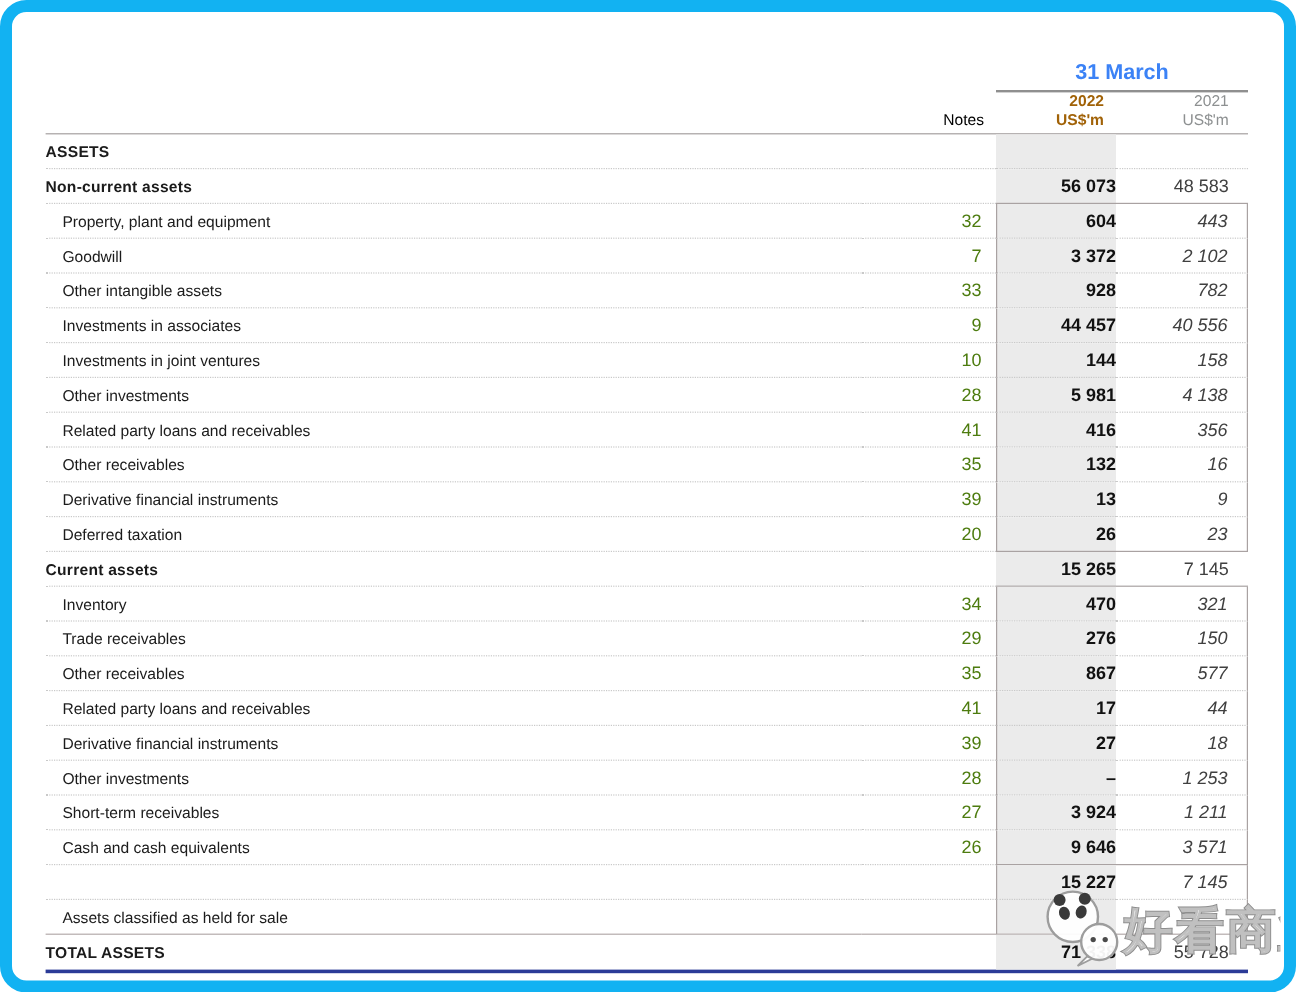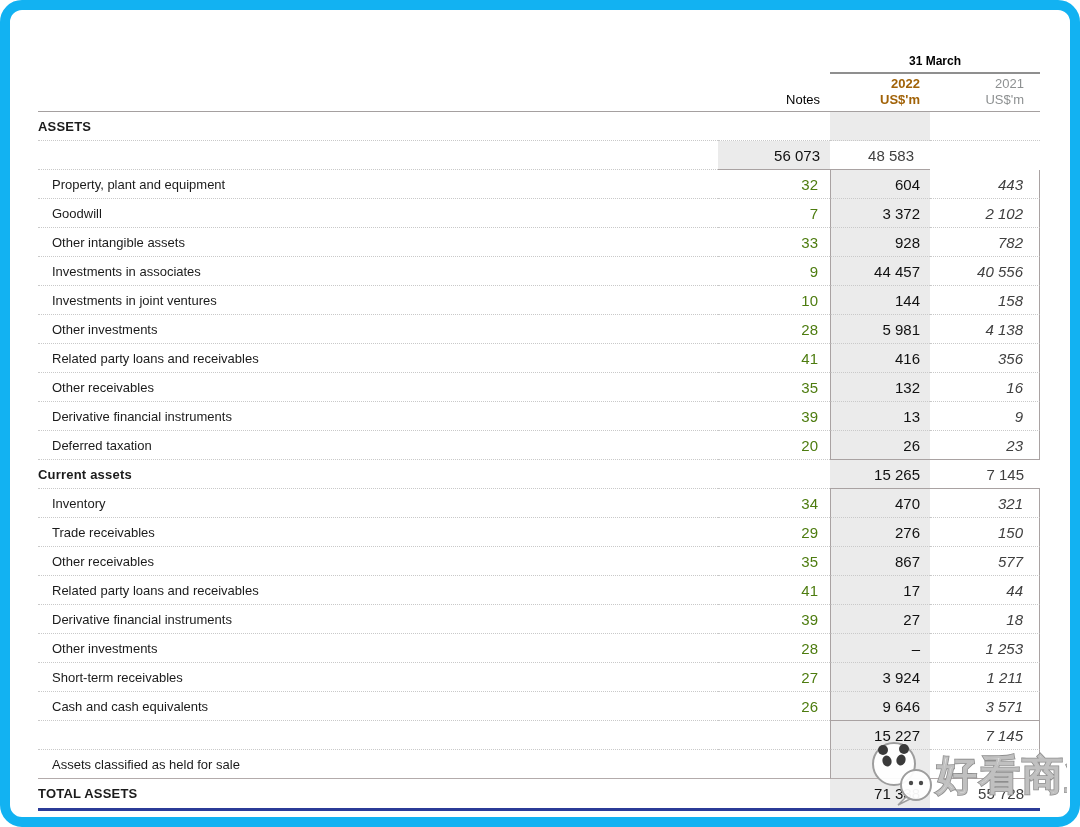--- a/index.html
+++ b/index.html
@@ -14,39 +14,39 @@
   }
   .sheet{position:absolute;left:38px;top:50px;width:1002px;z-index:1;}
 
   
   .grid{display:grid;grid-template-columns:1fr 112px 100px 110px;}
 
   
   .hdr-period{height:24px;}
   .hdr-period .span-years{
     grid-column:3 / 5;display:flex;align-items:flex-end;justify-content:center;
-    font-weight:bold;font-size:12px;color:#000000;padding-bottom:4px;
+    font-weight:bold;font-size:18px;color:#3b82f6;padding-bottom:4px;
     border-bottom:2px solid #8f8f8f;
   }
   .hdr-years{height:37px;border-bottom:1.5px solid #a5a0a0;}
   .hdr-years .cell{display:flex;flex-direction:column;justify-content:flex-end;
     text-align:right;font-size:13px;line-height:16px;padding-bottom:3px;}
   .hdr-notes{color:#000000;font-size:12.5px;padding-right:10px;}
   .hdr-2022{font-weight:bold;color:#a16207;padding-right:10px;}
   .hdr-2021{color:#8d9091;padding-right:16px;}
 
   
   .row{height:29px;}
   .row > div{display:flex;align-items:center;box-sizing:border-box;height:100%;
     border-bottom:1px dotted #c9c9c9;}
   .c-label{font-size:13px;color:#1b1b1b;}
   .c-label.indent{padding-left:14px;}
   .c-label.bold{font-weight:bold;letter-spacing:.2px;}
   .c-note{justify-content:flex-end;padding-right:12px;font-size:15px;color:#4d7c0f;}
-  .c2022{justify-content:flex-end;padding-right:10px;font-size:15px;font-weight:normal;
+  .c2022{justify-content:flex-end;font-size:15px;font-weight:bold;
     color:#111;background:#ebebeb;}
   .c2021{justify-content:flex-end;padding-right:16px;font-size:15px;color:#404040;}
 
   
   .vbox .c2022{border-left:1px solid #a9a2a2;}
   .vbox .c2021{border-right:1px solid #a9a2a2;font-style:italic;}
   .vsolid .c2022,.vsolid .c2021{border-bottom:1px solid #a9a2a2;}
   .allsolid > div{border-bottom:1.5px solid #b3abab;}
   .row.total > div{border-bottom:none;}
   .row.total{border-bottom:3px solid #2b3b97;}
@@ -89,20 +89,21 @@
   </div>
 
   <div id="rows">
       <div class="grid row ">
         <div class="c-label bold">ASSETS</div>
         <div class="c-note"></div>
         <div class="c2022"></div>
         <div class="c2021"></div>
       </div>
       <div class="grid row vsolid">
+        <div class="c-label bold">Non-current assets</div>
         <div class="c-note"></div>
         <div class="c2022">56 073</div>
         <div class="c2021">48 583</div>
       </div>
       <div class="grid row vbox">
         <div class="c-label indent">Property, plant and equipment</div>
         <div class="c-note">32</div>
         <div class="c2022">604</div>
         <div class="c2021">443</div>
       </div>

